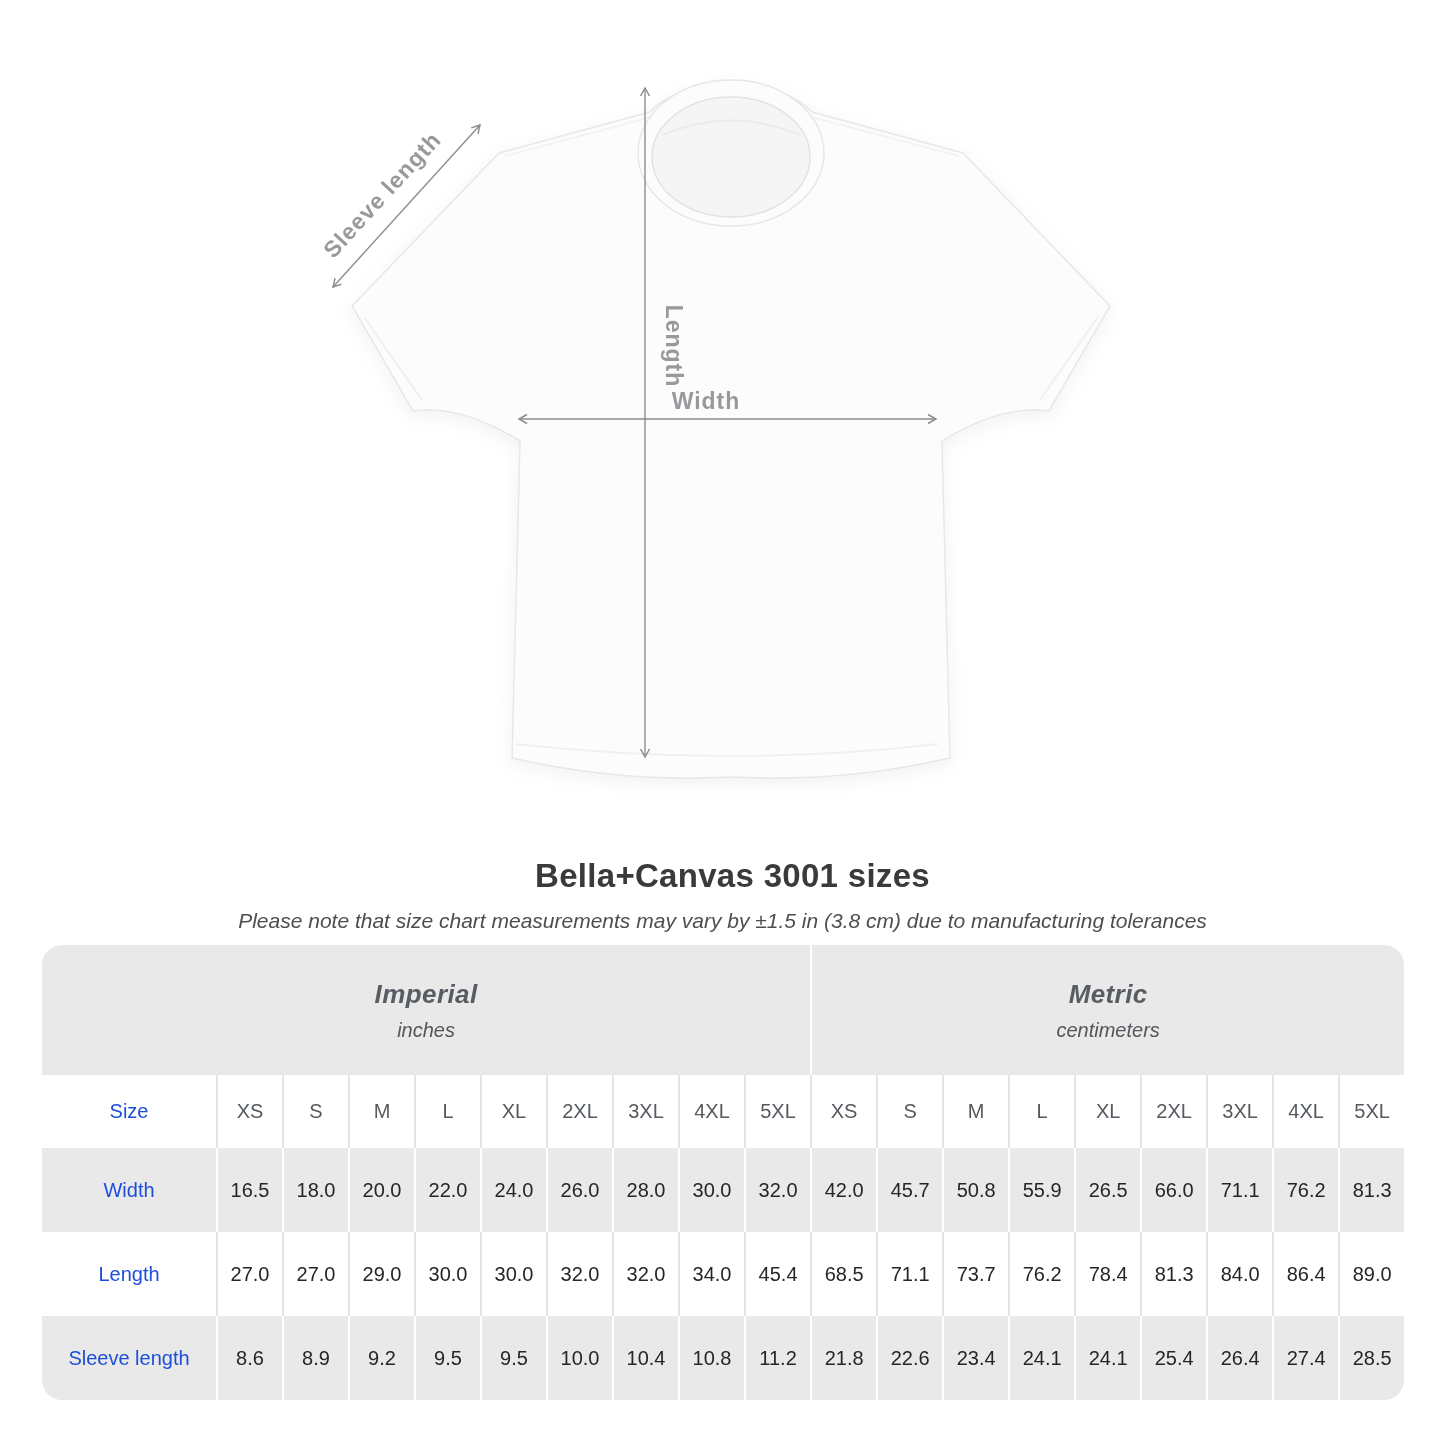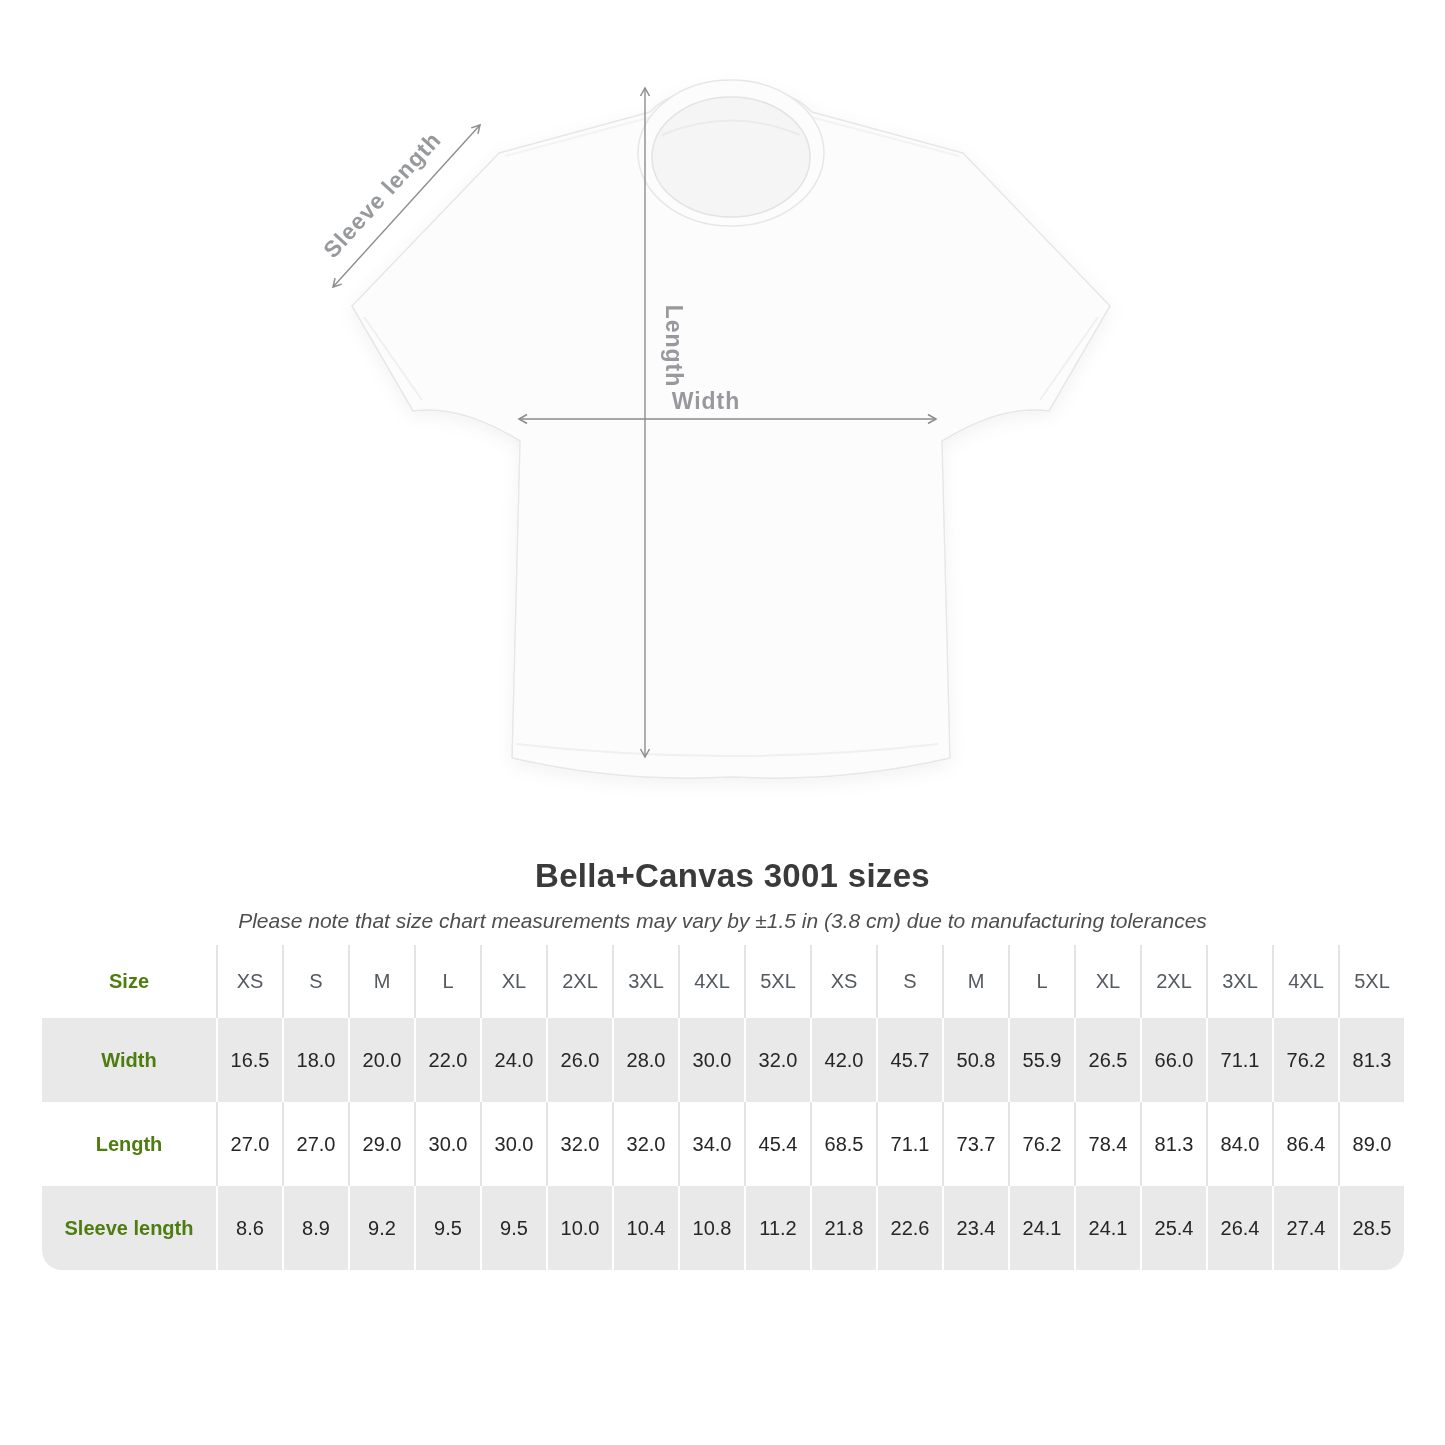--- a/index.html
+++ b/index.html
@@ -83,21 +83,21 @@
 
   tr.row-white > * { background: #ffffff; }
   tr.row-gray  > * { background: #e9e9e9; }
   tr.row-white > *:not(:first-child) { border-left: 2px solid #e4e4e4; }
   tr.row-gray  > *:not(:first-child) { border-left: 2px solid #ffffff; }
 
   tr.row-last > th:first-child { border-bottom-left-radius: 20px; }
   tr.row-last > td:last-child  { border-bottom-right-radius: 20px; }
 
   th.row-label {
-    font-size: 20px; font-weight: bold; color: #4d7c0f;
+    font-size: 20px; font-weight: normal; color: #1d4ed8;
   }
   th.size-head {
     font-size: 20px; font-weight: normal; color: #555a60;
   }
   td.value-cell {
     font-size: 20px; color: #252628; text-align: center;
   }
 
   .diag-label {
     font-size: 23px;
@@ -165,20 +165,30 @@
           <col class="c-data">
           <col class="c-data">
           <col class="c-data">
         <col class="c-data">
           <col class="c-data">
           <col class="c-data">
           <col class="c-data">
         <col class="c-data">
       </colgroup>
       <tbody>
+        <tr class="band-row">
+          <td class="band-left" colspan="10">
+            <div class="g-name">Imperial</div>
+            <div class="g-unit">inches</div>
+          </td>
+          <td class="band-right" colspan="9">
+            <div class="g-name">Metric</div>
+            <div class="g-unit">centimeters</div>
+          </td>
+        </tr>
 
       <tr class="sizes-row row-white">
             <th class="row-label">Size</th>
             <th class="size-head">XS</th>
             <th class="size-head">S</th>
             <th class="size-head">M</th>
             <th class="size-head">L</th>
             <th class="size-head">XL</th>
             <th class="size-head">2XL</th>
             <th class="size-head">3XL</th>

